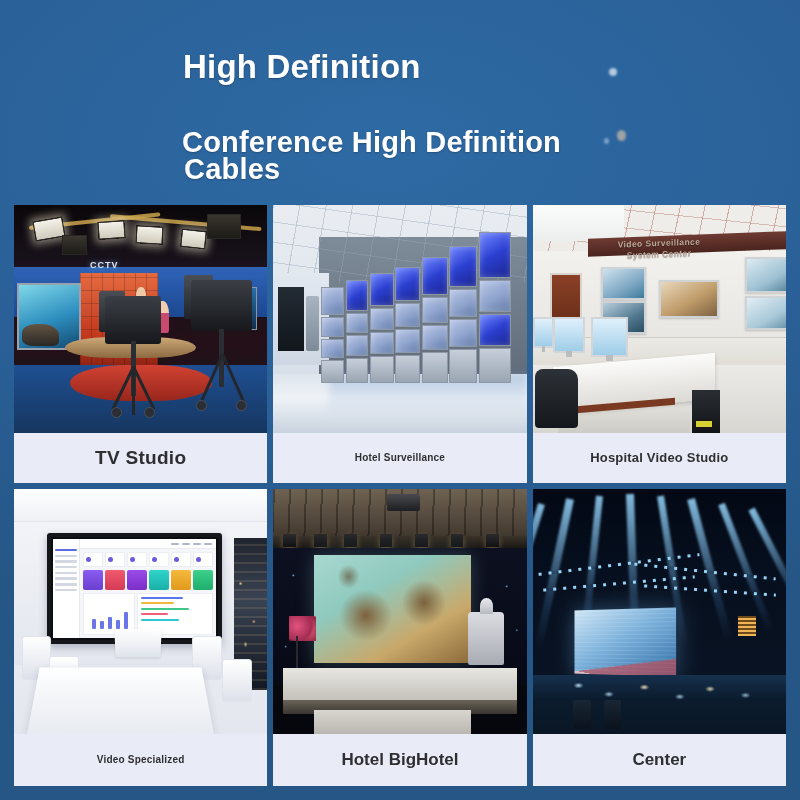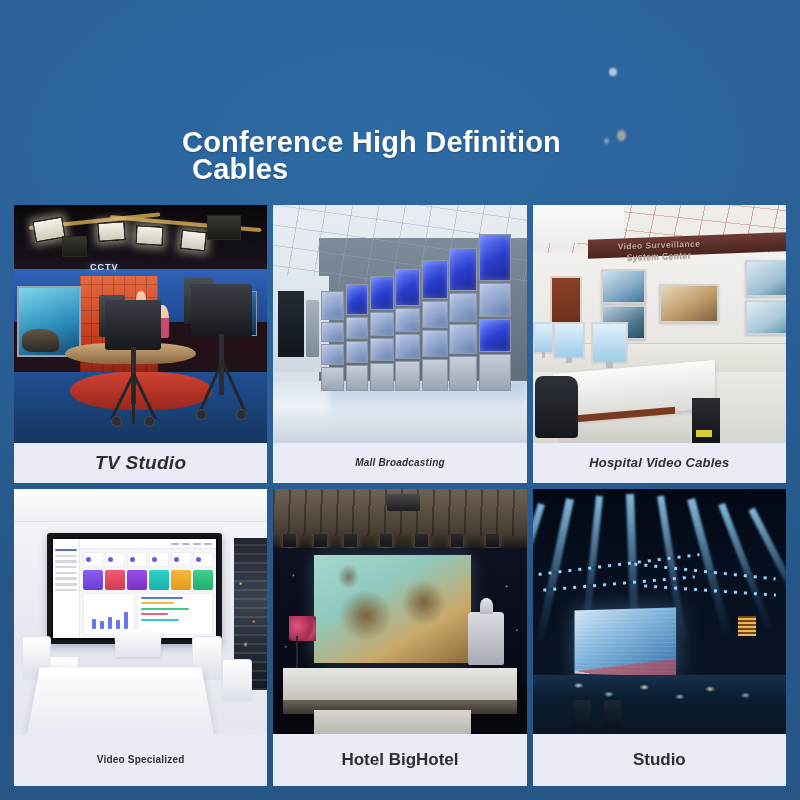--- a/index.html
+++ b/index.html
@@ -17,36 +17,36 @@
   
   .header{position:absolute;left:0;top:0;width:800px;height:196px;}
   .hl{
     position:absolute;color:#ffffff;font-weight:bold;
     letter-spacing:.2px;text-shadow:0 1px 2px rgba(0,0,0,.25);
     white-space:nowrap;
   }
   .hl1{left:183px;top:48px;font-size:33px;}
   .hl2{left:193px;top:83px;font-size:33px;}
   .hl3{left:182px;top:126px;font-size:29px;}
-  .hl4{left:192px;top:153px;font-size:29px;}
+  .hl4{left:184px;top:153px;font-size:29px;}
   .bokeh{position:absolute;border-radius:50%;filter:blur(1.2px);}
   .bk1{left:609px;top:68px;width:8px;height:8px;background:rgba(225,238,250,.75);}
   .bk2{left:617px;top:130px;width:9px;height:11px;background:rgba(236,205,168,.6);}
   .bk3{left:604px;top:138px;width:5px;height:6px;background:rgba(226,236,246,.45);}
   
   .grid{position:absolute;left:14px;top:205px;width:772px;height:581px;
         display:grid;grid-template-columns:repeat(3,1fr);grid-template-rows:278px 1fr;
         gap:6px 6px;}
   .card{position:relative;overflow:hidden;display:flex;flex-direction:column;
         background:#0b1a2b;}
   .photo{position:relative;flex:1 1 auto;overflow:hidden;}
   .caption{flex:0 0 auto;background:#e9ecf6;display:flex;align-items:center;
            justify-content:center;text-align:center;color:#2f2f33;font-weight:bold;
            line-height:1.12;}
-  .row1 .caption{height:40px;font-style:italic;}
+  .row1 .caption{height:50px;}
   .row2 .caption{height:52px;}
   .cap-lg{font-size:19px;letter-spacing:.3px;}
   .cap-md{font-size:13px;letter-spacing:.2px;}
   .cap-sm{font-size:10px;letter-spacing:.2px;}
   .cap-xl{font-size:17px;}
 
   
   .p-studio{background:linear-gradient(#120c10 0%,#1a1016 38%,#241018 60%,#14161f 100%);}
   .st-ceiling{position:absolute;left:0;top:0;width:100%;height:33%;
     background:linear-gradient(#0a0709,#17111a 70%,#221625);}
@@ -285,20 +285,21 @@
     background:repeating-linear-gradient(0deg,#f0b455 0 2px,#6d4a1c 2px 4px);}
   .cc-spk{position:absolute;bottom:2%;width:7%;height:12%;
     background:linear-gradient(#1a2634,#0a121c);border-radius:2px;}
 </style>
 </head>
 <body>
 
 <div id="page">
 
   <div class="header">
+    <div class="hl hl1">High Definition</div>
     <div class="hl hl3">Conference High Definition</div>
     <div class="hl hl4">Cables</div>
     <div class="bokeh bk1"></div>
     <div class="bokeh bk2"></div>
     <div class="bokeh bk3"></div>
   </div>
 
   <div class="grid">
 
     <div class="card row1">
@@ -390,21 +391,21 @@
           <div class="ml-scr lt" style="flex:1"></div>
           <div class="ml-base" style="flex:1.2"></div>
         </div>
         <div class="ml-col" style="left:81%;width:13%;height:66%;">
           <div class="ml-scr" style="flex:1.6"></div>
           <div class="ml-scr lt" style="flex:1.1"></div>
           <div class="ml-scr" style="flex:1.1"></div>
           <div class="ml-base" style="flex:1.2"></div>
         </div>
       </div>
-      <div class="caption cap-sm">Mall Broadcasting</div>
+      <div class="caption cap-sm">Hotel Surveillance</div>
     </div>
 
     <div class="card row1">
       <div class="photo p-hosp">
         <div class="hp-ceil"></div>
         <div class="hp-ceil2"></div>
         <div class="hp-wall"></div>
         <div class="hp-wains"></div>
         <div class="hp-beam"></div>
         <div class="hp-sign"><span>Video Surveillance</span><br><span>System Center</span></div>
@@ -427,21 +428,21 @@
         <div class="hp-floor"></div>
         <div class="hp-cab"></div>
         <div class="hp-desk"></div>
         <div class="hp-deskedge"></div>
         <div class="hp-mon" style="left:0%;top:49%;width:7%;height:12%;"></div>
         <div class="hp-mon" style="left:8%;top:49%;width:11%;height:14%;"></div>
         <div class="hp-mon" style="left:23%;top:49%;width:13%;height:16%;"></div>
         <div class="hp-chair"></div>
         <div class="hp-tower"></div>
       </div>
-      <div class="caption cap-md">Hospital Video Cables</div>
+      <div class="caption cap-md">Hospital Video Studio</div>
     </div>
 
     <div class="card row2">
       <div class="photo p-conf">
         <div class="cf-wall"></div>
         <div class="cf-ceil"></div>
         <div class="cf-win"></div>
         <div class="cf-tv">
           <div class="cf-ui">
             <div class="cf-side">
@@ -560,17 +561,17 @@
         <div class="cc-trussrow" style="left:2%;top:30%;width:64%;transform:rotate(-7deg);"></div>
         <div class="cc-trussrow" style="left:4%;top:38%;width:60%;transform:rotate(-5deg);"></div>
         <div class="cc-trussrow" style="left:40%;top:33%;width:56%;transform:rotate(6deg);"></div>
         <div class="cc-trussrow" style="left:44%;top:41%;width:52%;transform:rotate(4deg);"></div>
         <div class="cc-screen"></div>
         <div class="cc-amber"></div>
         <div class="cc-stage"></div>
         <div class="cc-spk" style="left:16%;"></div>
         <div class="cc-spk" style="left:28%;"></div>
       </div>
-      <div class="caption cap-xl">Studio</div>
+      <div class="caption cap-xl">Center</div>
     </div>
 
   </div>
 </div>
 
 </body></html>

